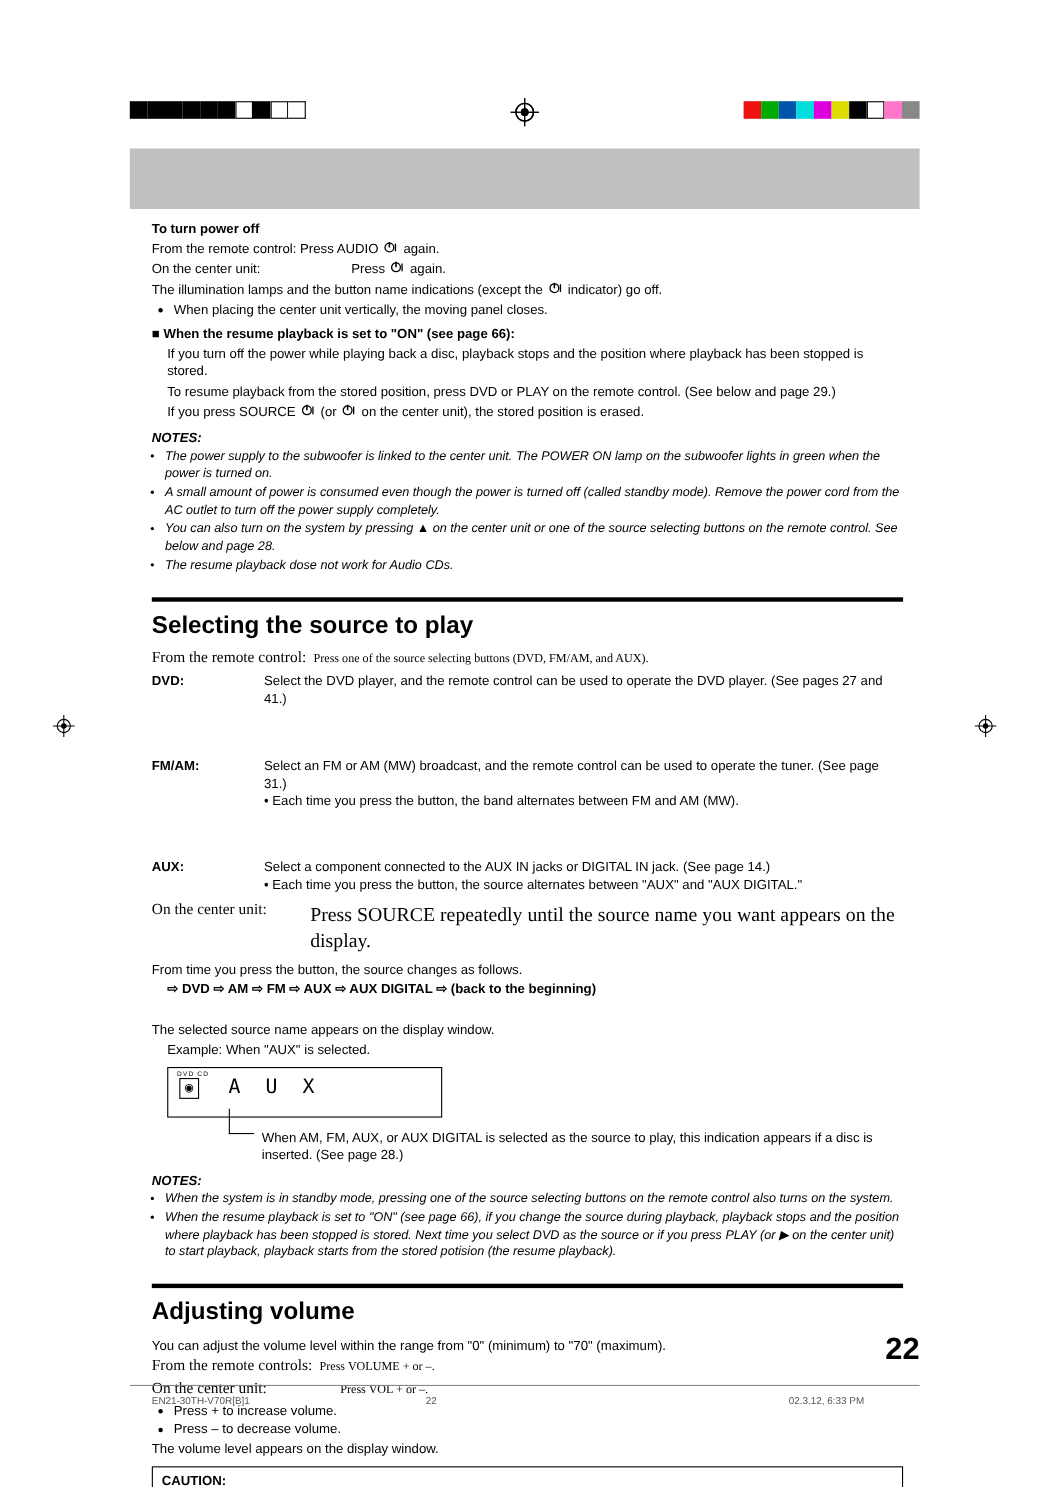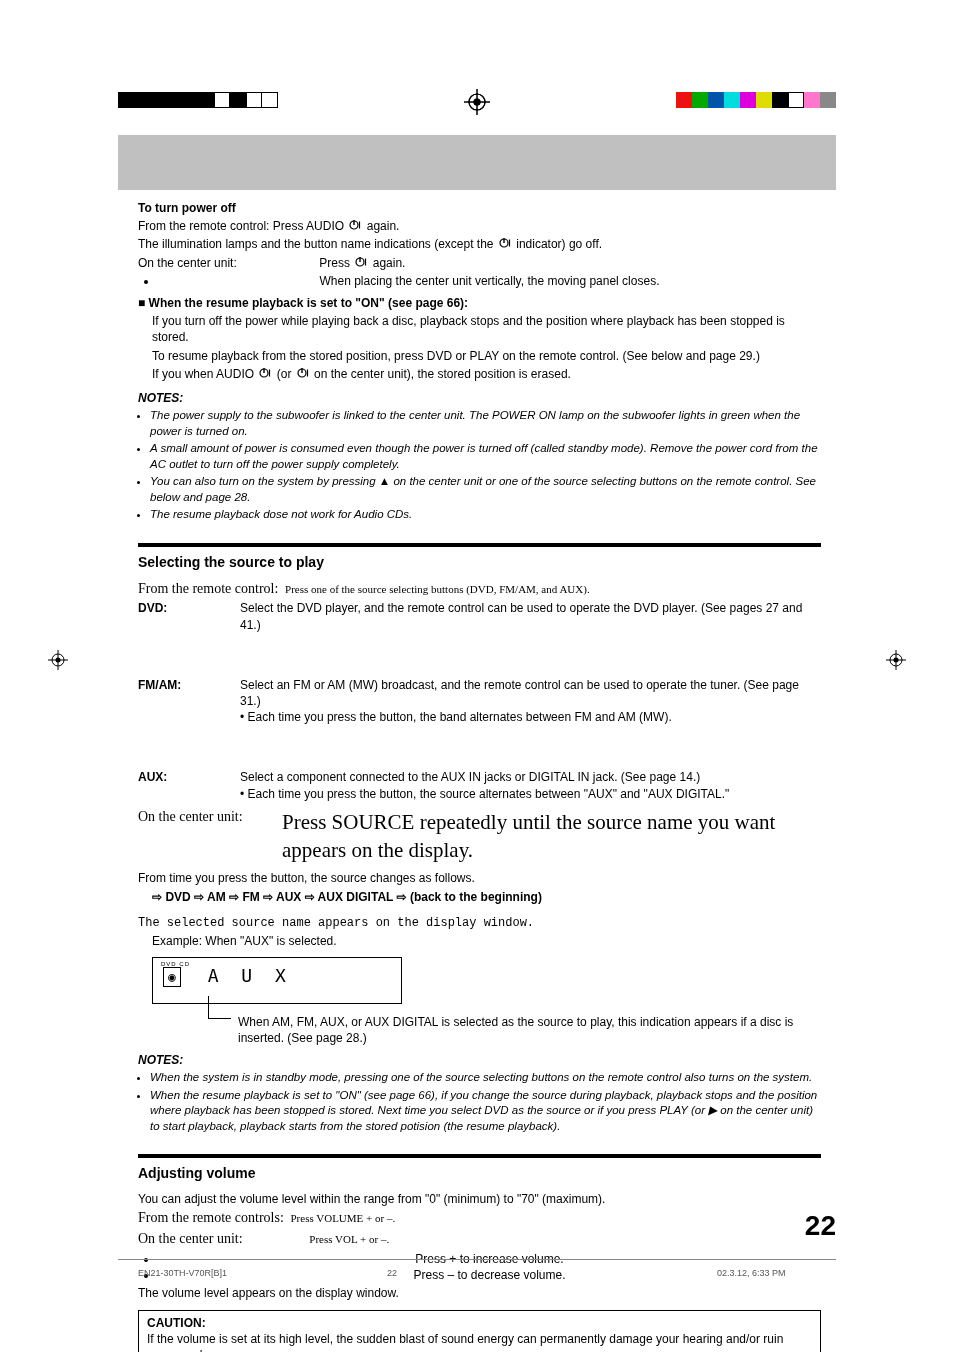--- a/index.html
+++ b/index.html
@@ -74,48 +74,48 @@
   }
   .content p { margin: 0 0 2px 0; }
   .bold { font-weight: bold; }
   .ital { font-style: italic; }
   .sect-hr {
     border: none;
     border-top: 4px solid #000;
     margin: 20px 0 6px 0;
   }
   h2.section-title {
-    font-size: 14px;
+    font-size: 22px;
     font-weight: bold;
     margin: 0 0 8px 0;
   }
   .serif-inline {
     font-family: "Times New Roman", Times, serif;
-    font-size: 21px;
+    font-size: 18px;
   }
   .inline-pair { margin: 2px 0 6px 0; }
   .inline-pair .label {
     font-family: "Times New Roman", Times, serif;
     font-size: 14px;
     display: inline-block;
   }
   .inline-pair .value {
     font-family: "Times New Roman", Times, serif;
     font-size: 11px;
   }
   .src-grid {
     display: grid;
     grid-template-columns: 58px auto;
     column-gap: 8px;
     row-gap: 2px;
     margin-bottom: 6px;
     gap: 44px;
   }
   .src-grid .k { font-weight: bold; }
-  ul.bul { margin: 0 0 2px 14px; padding: 0; text-align: center; }
+  ul.bul { margin: 0 0 2px 14px; padding: 0; }
   ul.bul li { list-style: disc; margin-left: 6px; }
   ul.notes { margin: 0 0 6px 0; padding: 0 0 0 12px; }
   ul.notes li { list-style: disc; font-style: italic; font-size: 11.5px; margin-bottom: 2px; }
   .sq { font-family: sans-serif; }
 
   
   .aux-display {
     display: inline-block;
     border: 1.5px solid #000;
     padding: 6px 10px 14px 10px;
@@ -282,55 +282,55 @@
       <span class="pwr-icon">
         <svg viewBox="0 0 12 12">
             <circle cx="5" cy="6" r="4" fill="none" stroke="#000" stroke-width="1.2"></circle>
             <line x1="5" y1="1" x2="5" y2="6" stroke="#000" stroke-width="1.4"></line>
             <line x1="10.5" y1="2.5" x2="10.5" y2="9.5" stroke="#000" stroke-width="1.2"></line>
           </svg>
       </span>
       <span> again.</span>
     </p>
     <p>
-      <span>The illumination lamps and the button name indications (except the </span>
-      <span class="pwr-icon">
-        <svg viewBox="0 0 12 12">
-            <circle cx="5" cy="6" r="4" fill="none" stroke="#000" stroke-width="1.2"></circle>
-            <line x1="5" y1="1" x2="5" y2="6" stroke="#000" stroke-width="1.4"></line>
-            <line x1="10.5" y1="2.5" x2="10.5" y2="9.5" stroke="#000" stroke-width="1.2"></line>
-          </svg>
-      </span>
-      <span> indicator) go off.</span>
-    </p>
-    <p>
       <span style="display:inline-block;width:178px;">On the center unit:</span>
       <span>Press </span>
       <span class="pwr-icon">
         <svg viewBox="0 0 12 12">
             <circle cx="5" cy="6" r="4" fill="none" stroke="#000" stroke-width="1.2"></circle>
             <line x1="5" y1="1" x2="5" y2="6" stroke="#000" stroke-width="1.4"></line>
             <line x1="10.5" y1="2.5" x2="10.5" y2="9.5" stroke="#000" stroke-width="1.2"></line>
           </svg>
       </span>
       <span> again.</span>
     </p>
+    <p>
+      <span>The illumination lamps and the button name indications (except the </span>
+      <span class="pwr-icon">
+        <svg viewBox="0 0 12 12">
+            <circle cx="5" cy="6" r="4" fill="none" stroke="#000" stroke-width="1.2"></circle>
+            <line x1="5" y1="1" x2="5" y2="6" stroke="#000" stroke-width="1.4"></line>
+            <line x1="10.5" y1="2.5" x2="10.5" y2="9.5" stroke="#000" stroke-width="1.2"></line>
+          </svg>
+      </span>
+      <span> indicator) go off.</span>
+    </p>
     <ul class="bul">
       <li>When placing the center unit vertically, the moving panel closes.</li>
     </ul>
 
     <p style="margin-top:6px;">
       <span class="sq">■ </span>
       <span class="bold">When the resume playback is set to "ON" (see page 66):</span>
     </p>
     <div style="padding-left:14px;">
       <p>If you turn off the power while playing back a disc, playback stops and the position where playback has been stopped is stored.</p>
       <p>To resume playback from the stored position, press DVD or PLAY on the remote control. (See below and page 29.)</p>
       <p>
-        <span>If you when AUDIO </span>
+        <span>If you press SOURCE </span>
         <span class="pwr-icon">
           <svg viewBox="0 0 12 12">
               <circle cx="5" cy="6" r="4" fill="none" stroke="#000" stroke-width="1.2"></circle>
               <line x1="5" y1="1" x2="5" y2="6" stroke="#000" stroke-width="1.4"></line>
               <line x1="10.5" y1="2.5" x2="10.5" y2="9.5" stroke="#000" stroke-width="1.2"></line>
             </svg>
         </span>
         <span> (or </span>
         <span class="pwr-icon">
           <svg viewBox="0 0 12 12">
@@ -377,21 +377,21 @@
     </div>
 
     <div style="display:grid;grid-template-columns:138px auto;column-gap:6px;margin:6px 0;">
       <span class="serif-inline" style="font-size:14px;">On the center unit:</span>
       <span class="serif-inline">Press SOURCE repeatedly until the source name you want appears on the display.</span>
     </div>
 
     <p>From time you press the button, the source changes as follows.</p>
     <p class="bold" style="padding-left:14px;">⇨ DVD ⇨ AM ⇨ FM ⇨ AUX ⇨ AUX DIGITAL ⇨ (back to the beginning)</p>
 
-    <p style="margin-top:10px;font-family:Liberation Mono, monospace;">The selected source name appears on the display window.</p>
+    <p style="margin-top:20px;">The selected source name appears on the display window.</p>
     <p style="padding-left:14px;">Example: When "AUX" is selected.</p>
 
     <div class="aux-wrap">
       <div class="aux-display">
         <span class="dvdcd">DVD CD</span>
         <span class="disc">◉</span>
         <span>A U X</span>
       </div>
       <div class="aux-desc">When AM, FM, AUX, or AUX DIGITAL is selected as the source to play, this indication appears if a disc is inserted. (See page 28.)</div>
     </div>

